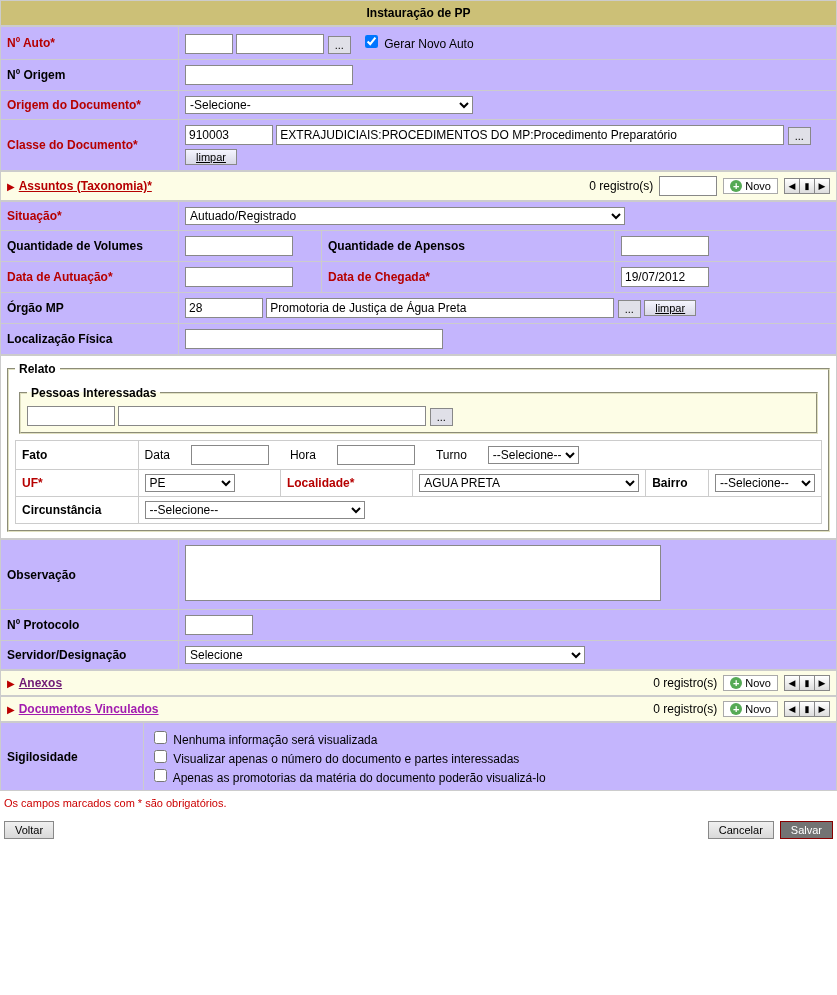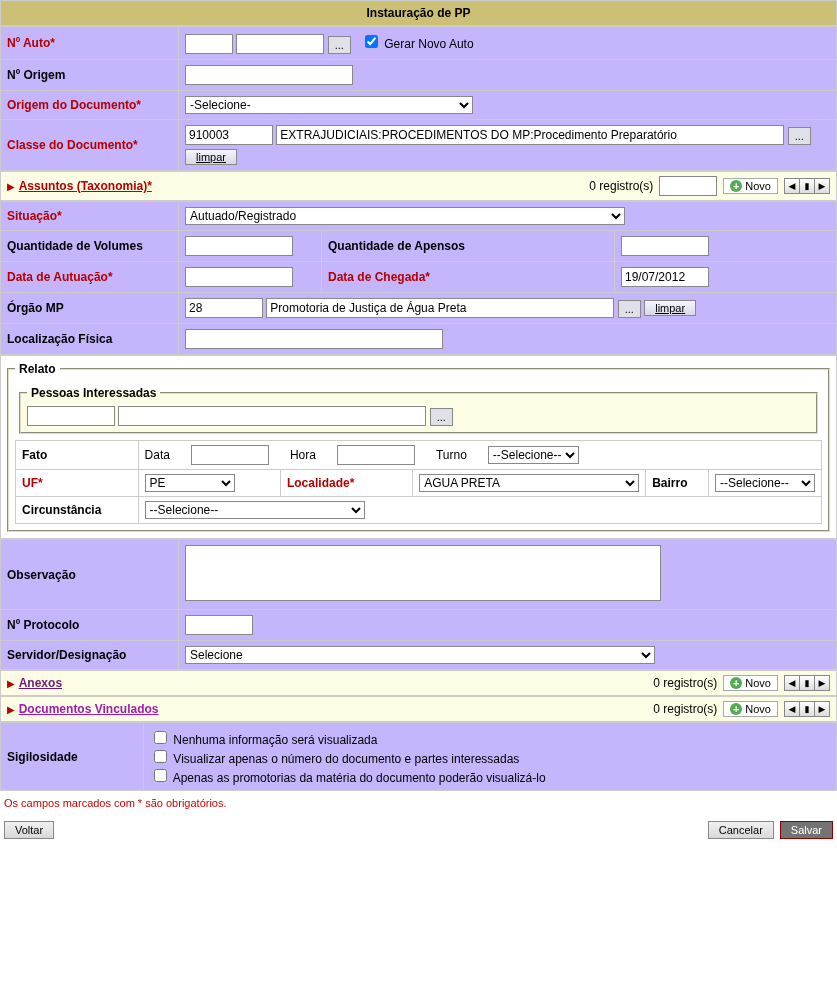--- a/index.html
+++ b/index.html
@@ -309,21 +309,21 @@
     <td class="label">Observação</td>
     <td><textarea style="width: 470px; height: 50px;"></textarea></td>
   </tr>
   <tr>
     <td class="label">Nº Protocolo</td>
     <td><input type="text" style="width: 60px;"></td>
   </tr>
   <tr>
     <td class="label">Servidor/Designação</td>
     <td>
-      <select style="width:470px"><option>Selecione</option></select>
+      <select style="width:400px"><option>Selecione</option></select>
     </td>
   </tr>
 </tbody>
 </table>
 
 <div class="band">
   <span class="arrow">▶</span>
   <a class="link" href="#" style="color:#701a75;">Anexos</a>
   <div class="right">
     <span>0 registro(s)</span>

